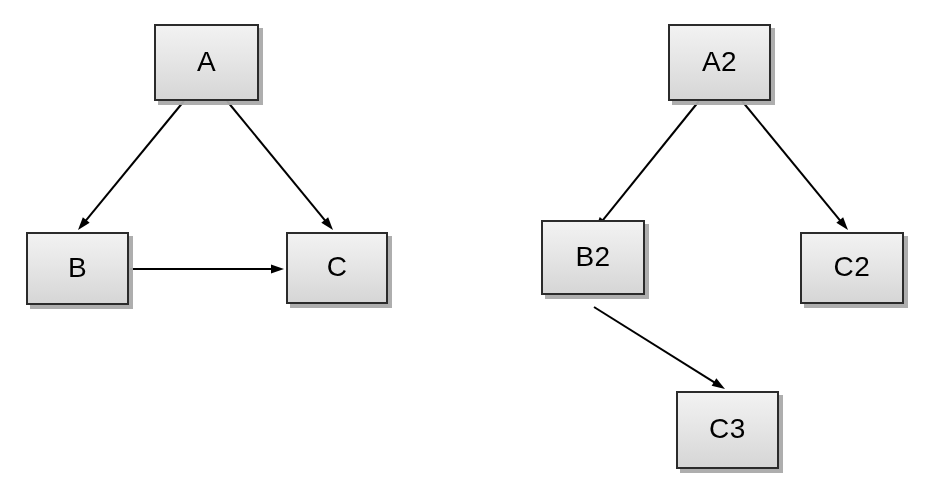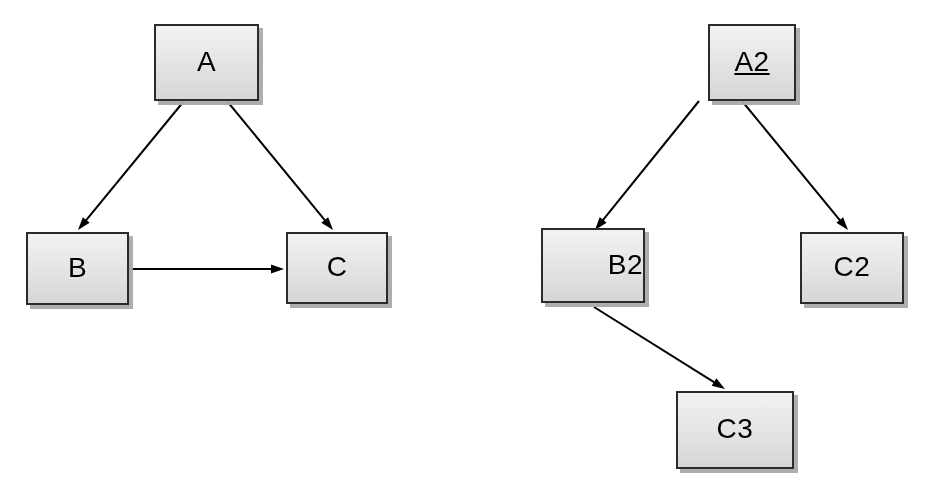--- a/index.html
+++ b/index.html
@@ -75,27 +75,27 @@
   <div id="node-layer">
       <div class="node" style="left: 154px; top: 24px; width: 105px; height: 77px;">
         <span class="node-label">A</span>
       </div>
       <div class="node" style="left: 26px; top: 232px; width: 103px; height: 73px;">
         <span class="node-label">B</span>
       </div>
       <div class="node" style="left: 286px; top: 232px; width: 102px; height: 72px;">
         <span class="node-label">C</span>
       </div>
-      <div class="node" style="left: 708px; top: 24px; width: 88px; height: 77px; text-decoration: underline;">
+      <div class="node" style="left: 668px; top: 24px; width: 103px; height: 77px;">
         <span class="node-label">A2</span>
       </div>
-      <div class="node" style="left: 541px; top: 228px; width: 104px; height: 75px; justify-content: flex-end;">
+      <div class="node" style="left: 541px; top: 220px; width: 104px; height: 75px;">
         <span class="node-label">B2</span>
       </div>
       <div class="node" style="left: 800px; top: 232px; width: 104px; height: 72px;">
         <span class="node-label">C2</span>
       </div>
-      <div class="node" style="left: 676px; top: 391px; width: 118px; height: 78px;">
+      <div class="node" style="left: 676px; top: 391px; width: 103px; height: 78px;">
         <span class="node-label">C3</span>
       </div>
     </div>
 
 </div>
 
 </body></html>

